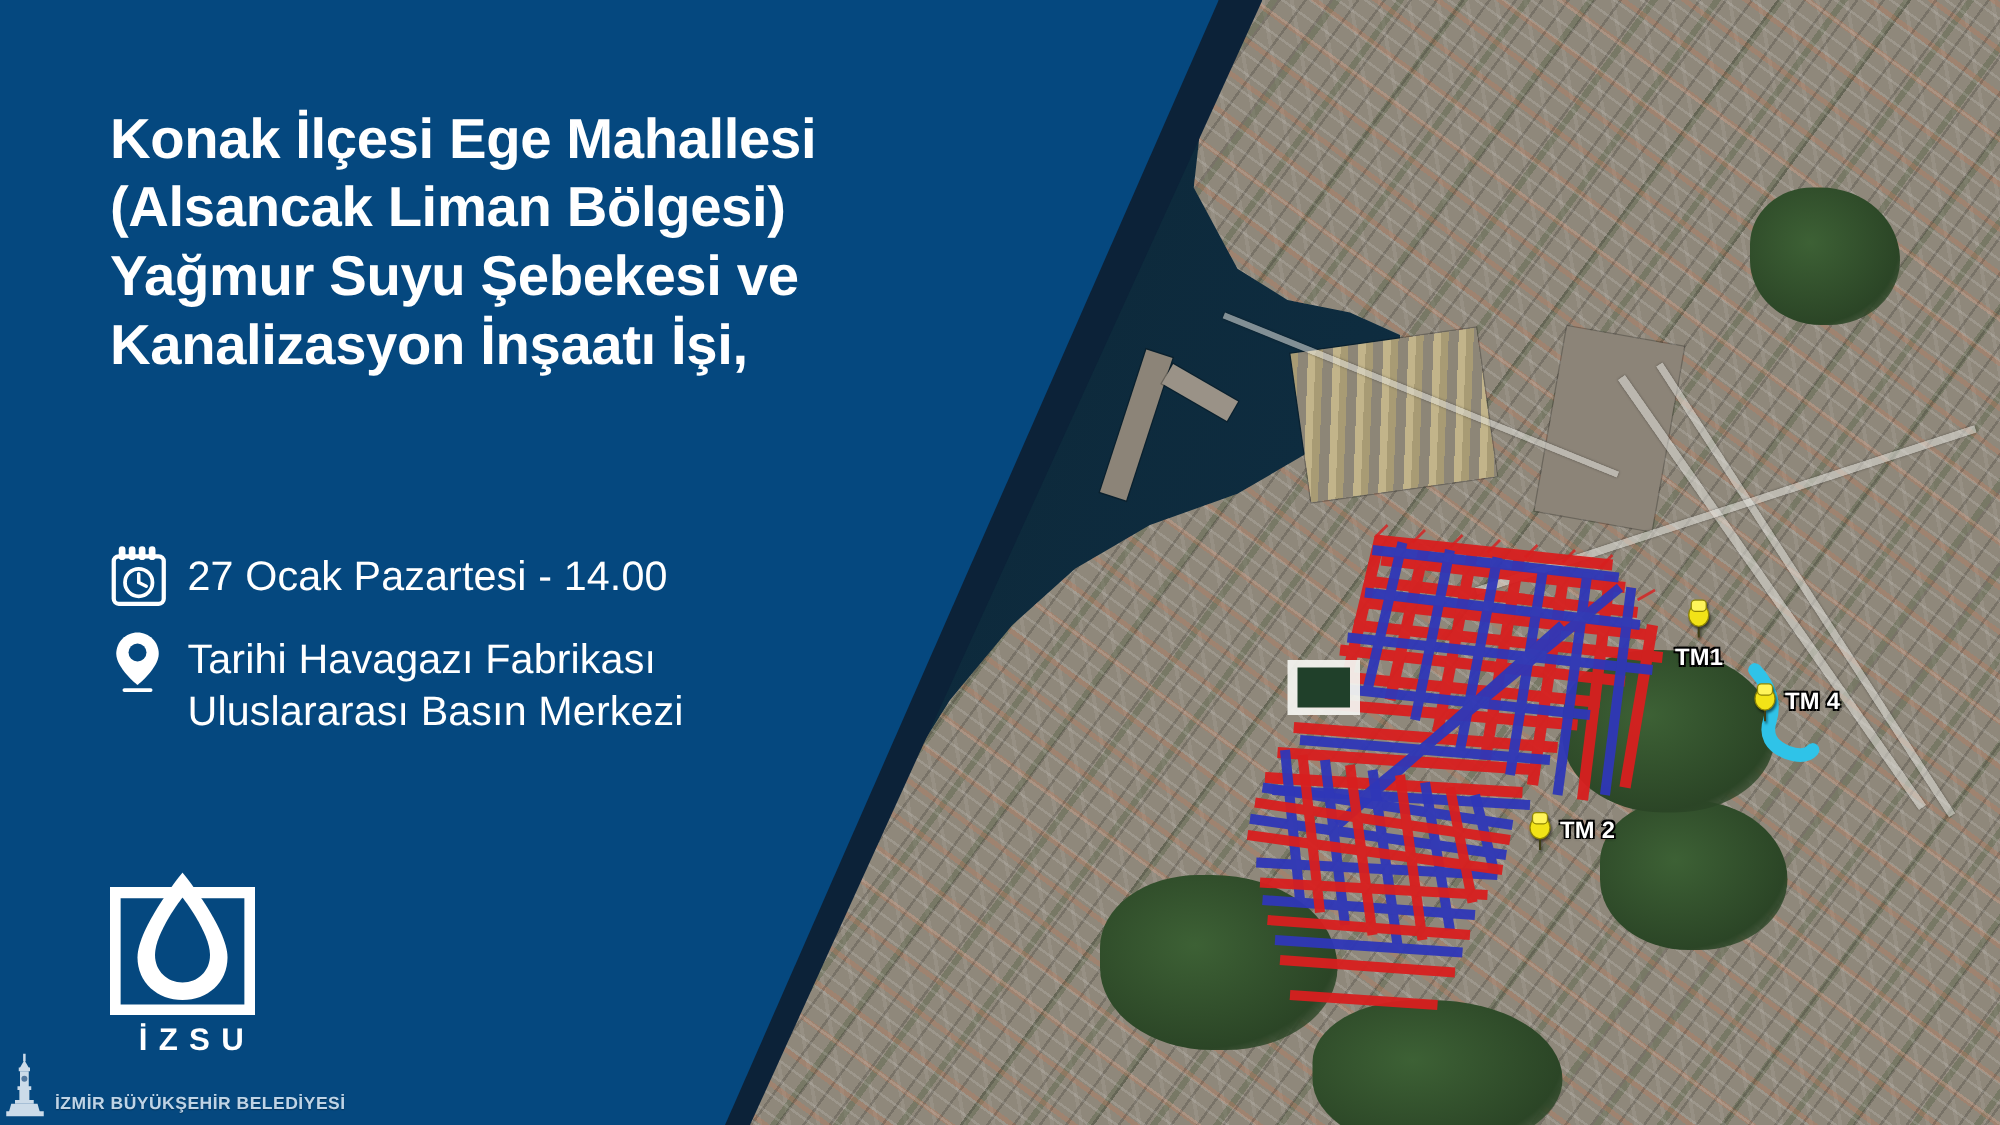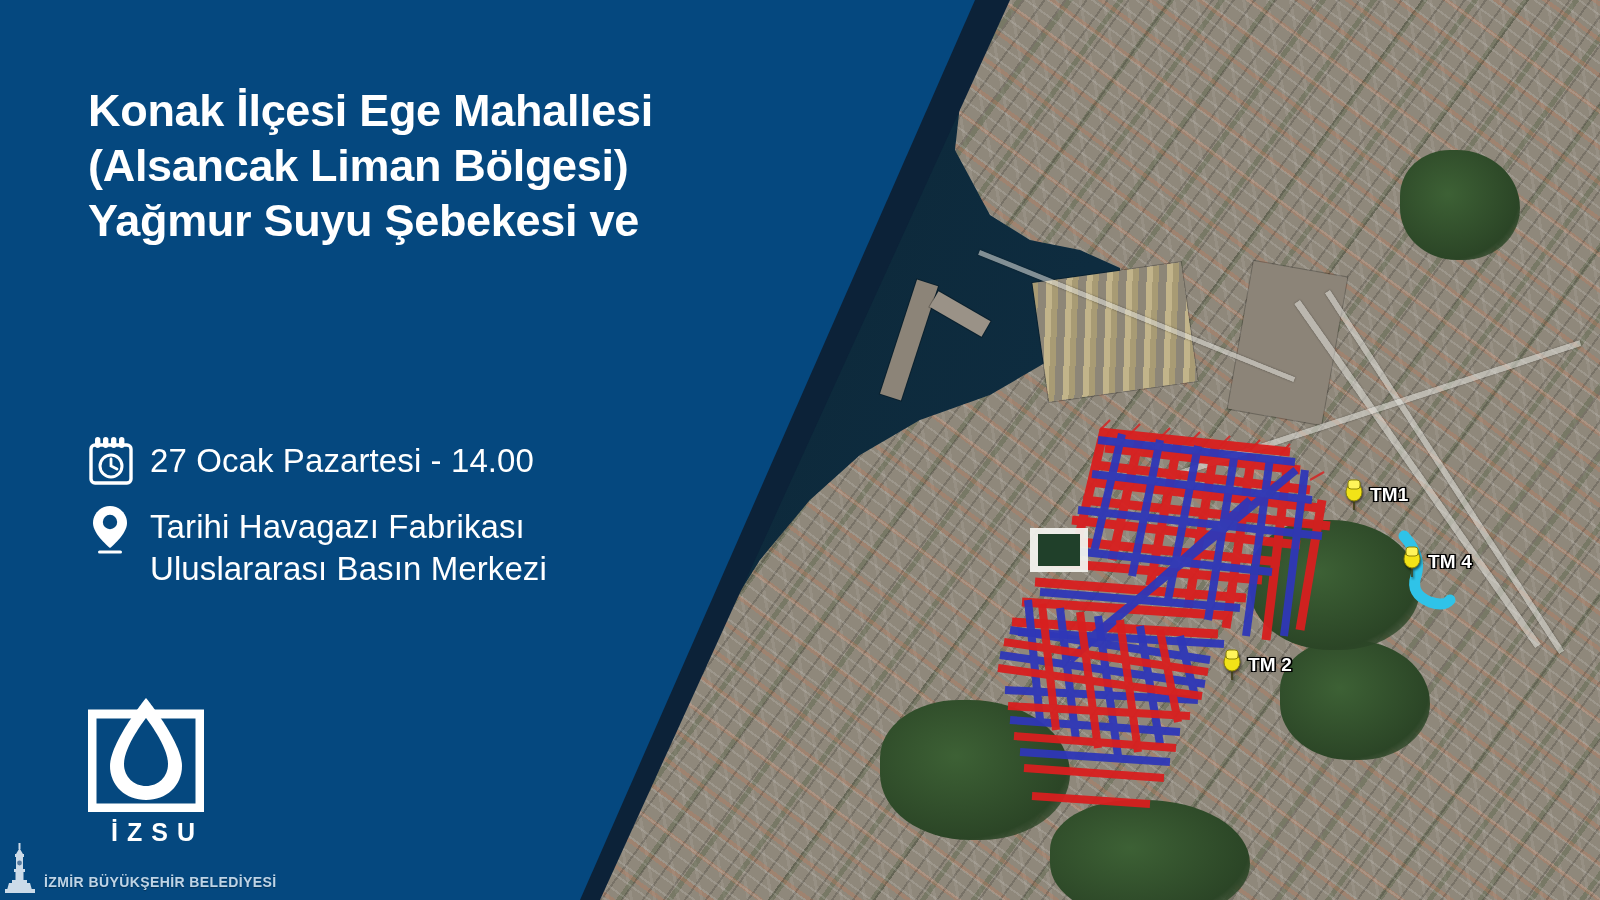--- a/index.html
+++ b/index.html
@@ -306,21 +306,21 @@
           <path d="M1130 434 L1140 424"></path>
         <path d="M1160 438 L1170 428"></path>
           <path d="M1190 442 L1200 432"></path>
         <path d="M1220 446 L1230 436"></path>
           <path d="M1250 450 L1260 440"></path>
         <path d="M1280 454 L1290 444"></path>
           <path d="M1310 480 L1324 472"></path>
       </g>
     </svg>
 
-    <div class="marker" style="left:1340px; top:476px;">
+    <div class="marker" style="left:1340px; top:476px;flex-direction:column;">
       <svg class="pin" viewBox="0 0 28 38">
         <path d="M14 34 L14 24" stroke="#3d3d14" stroke-width="1.6" fill="none"></path>
         <ellipse cx="14" cy="16" rx="8" ry="9" fill="#f2e317" stroke="#8e8406" stroke-width="1"></ellipse>
         <rect x="8" y="4" width="12" height="9" rx="3" fill="#fff45a" stroke="#8e8406" stroke-width="1"></rect>
       </svg>
       <span class="pin-label">TM1</span>
     </div>
 
     <div class="marker" style="left:1398px; top:543px;">
       <svg class="pin" viewBox="0 0 28 38">
@@ -343,20 +343,21 @@
 
   <div class="panel-dark"></div>
   <div class="panel"></div>
 
   <div class="content">
 
     <h1 class="title">
       <span>Konak İlçesi Ege Mahallesi</span>
       <span class="ital">(Alsancak Liman Bölgesi)</span>
       <span>Yağmur Suyu Şebekesi ve</span>
+      <span>Kanalizasyon İnşaatı İşi,</span>
     </h1>
 
     <div class="meta">
 
       <div class="meta-row">
         <span class="meta-icon">
           <svg width="46" height="50" viewBox="0 0 46 50">
 
             <g fill="#ffffff">
               <rect x="7" y="1" width="5.4" height="11" rx="2.7"></rect>

